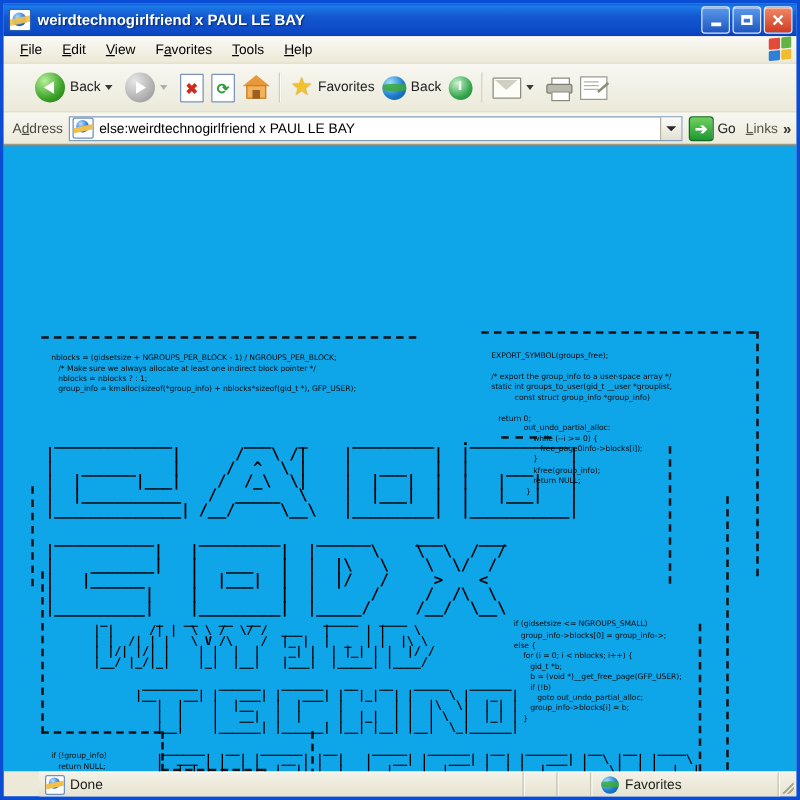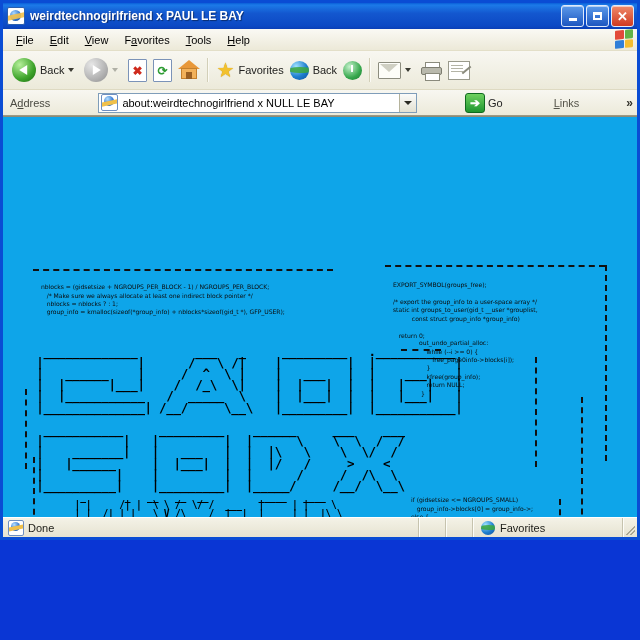--- a/index.html
+++ b/index.html
@@ -2,21 +2,21 @@
 <html><head>
 <meta charset="utf-8">
 <style>
   html,body{margin:0;padding:0;}
   body{
     width:640px;height:640px;overflow:hidden;
     font-family:"Liberation Sans", sans-serif;
     background:#0a36d4;
   }
   #win{
-    position:absolute;left:0;top:0;width:640px;height:540px;
+    position:absolute;left:0;top:0;width:640px;height:640px;
     box-sizing:border-box;
     border:3px solid #0a4cd4;
     background:#ece9d8;
     display:flex;flex-direction:column;
   }
   
   .titlebar{
     height:26px;flex:0 0 26px;
     background:linear-gradient(180deg,#0a5fd8 0%,#1c7ae8 8%,#1357cf 40%,#0c49c4 88%,#0a3fb6 100%);
     display:flex;align-items:center;padding:0 2px 0 4px;
@@ -72,21 +72,21 @@
   }
   .flagbox i{display:block;border-radius:1px;}
   .flagbox i:nth-child(1){background:#e24a3a;}
   .flagbox i:nth-child(2){background:#63b346;}
   .flagbox i:nth-child(3){background:#2f7ed8;}
   .flagbox i:nth-child(4){background:#f3bc2e;}
   
   .toolbar{
     height:38px;flex:0 0 38px;
     background:linear-gradient(180deg,#f8f7f1,#eceada);
-    display:flex;align-items:center;padding-left:6px;
+    display:flex;align-items:center;padding-left:22px;
     border-bottom:1px solid #dedac2;
   }
   .tbtn{display:flex;align-items:center;height:32px;padding:0 3px;cursor:default;}
   .tlabel{font-size:11px;color:#21211f;margin-left:4px;}
   .circ{width:24px;height:24px;border-radius:50%;position:relative;}
   .circ.green{background:radial-gradient(circle at 32% 28%,#b6f09a,#3da32a 60%,#1d6a13);}
   .circ.grey{background:radial-gradient(circle at 32% 28%,#e7e7e7,#b3b3b3 60%,#8e8e8e);}
   .arrow-l,.arrow-r{
     position:absolute;left:50%;top:50%;width:0;height:0;
     border-top:5px solid transparent;border-bottom:5px solid transparent;
@@ -137,21 +137,21 @@
   .printer .out{position:absolute;left:4px;top:11px;width:13px;height:6px;background:#fff;border:1px solid #8a8a7c;}
   .edit{width:20px;height:17px;background:#fff;border:1px solid #9a9a8c;position:relative;}
   .edit:before{content:"";position:absolute;left:2px;top:3px;width:12px;height:1px;background:#b4b4a6;box-shadow:0 3px 0 #b4b4a6,0 6px 0 #b4b4a6;}
   .edit:after{content:"";position:absolute;right:-3px;top:7px;width:11px;height:2px;background:#8b8b7d;transform:rotate(-40deg);}
   .tb-sep{width:1px;height:24px;background:#d2cfb8;border-right:1px solid #fbfaf4;margin:0 4px;}
   
   .addrbar{
     height:26px;flex:0 0 26px;
     background:linear-gradient(180deg,#f8f7f1,#eceada);
     display:flex;align-items:center;padding:0 4px;
-    border-bottom:1px solid #9c9a84;box-sizing:border-box;gap:43px;
+    border-bottom:1px solid #9c9a84;box-sizing:border-box;
   }
   .addr-label{font-size:11px;color:#4a4a42;margin:0 5px 0 3px;}
   .addr-label u{text-decoration:underline;}
   .addr-input{
     flex:1;height:20px;background:#fff;border:1px solid #7f9db9;
     display:flex;align-items:center;padding-left:2px;box-sizing:border-box;position:relative;
   }
   .addr-ico{
     width:15px;height:15px;flex:0 0 15px;margin-right:4px;background:#fff;
     border:1px solid #6e8fc0;border-radius:2px;position:relative;overflow:hidden;
@@ -208,20 +208,21 @@
     font-weight:bold;
   }
   #art-paul{left:26px;top:216px;font-size:12.5px;line-height:11.2px;letter-spacing:-0.3px;}
   #art-script{left:66px;top:366px;font-size:9.6px;line-height:8.6px;letter-spacing:-0.2px;}
   
   .statusbar{
     height:20px;flex:0 0 20px;
     background:linear-gradient(180deg,#f4f2e7,#e6e3d1);
     display:flex;align-items:center;border-top:1px solid #fff;
     box-sizing:border-box;
+    margin-left:28px;
   }
   .st-cell{display:flex;align-items:center;height:100%;padding:0 5px;font-size:11px;color:#1d1d18;}
   .st-ico{
     width:14px;height:14px;margin-right:4px;background:#fff;border:1px solid #6e8fc0;
     border-radius:2px;position:relative;overflow:hidden;flex:0 0 14px;
   }
   .st-ico:before{content:"";position:absolute;left:2px;top:1px;width:9px;height:9px;border-radius:50%;
     background:radial-gradient(circle at 35% 30%,#b6e0ff,#2f74d0 60%,#103e8c);}
   .st-ico:after{content:"";position:absolute;left:-1px;top:5px;width:16px;height:4px;background:#f0c04a;transform:rotate(-12deg);}
   .st-grow{flex:1 1 auto;height:100%;border-right:1px solid #c6c3ae;box-shadow:1px 0 0 #fdfdf8;}
@@ -334,21 +335,21 @@
     </div>
     <div class="tbtn">
       <span class="edit"></span>
     </div>
   </div>
 
   <div class="addrbar">
     <span class="addr-label">A<u>d</u>dress</span>
     <div class="addr-input">
       <span class="addr-ico"></span>
-      <span class="addr-text" title="about:weirdtechnogirlfriend x PAUL LE BAY">about:weirdtechnogirlfriend x NULL LE BAY</span>
+      <span class="addr-text" title="about:weirdtechnogirlfriend x PAUL LE BAY">else:weirdtechnogirlfriend x PAUL LE BAY</span>
       <span class="addr-drop">
           <i></i>
         </span>
     </div>
     <div class="go-btn">
       <span class="go-ico">➔</span>
       <span class="go-txt">Go</span>
     </div>
     <span class="links-txt"><u>L</u>inks</span>
     <span class="chev">»</span>

